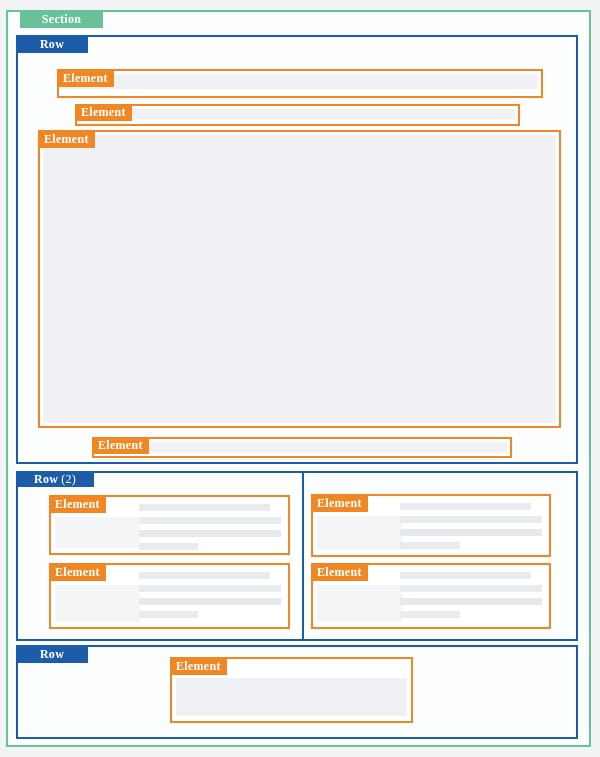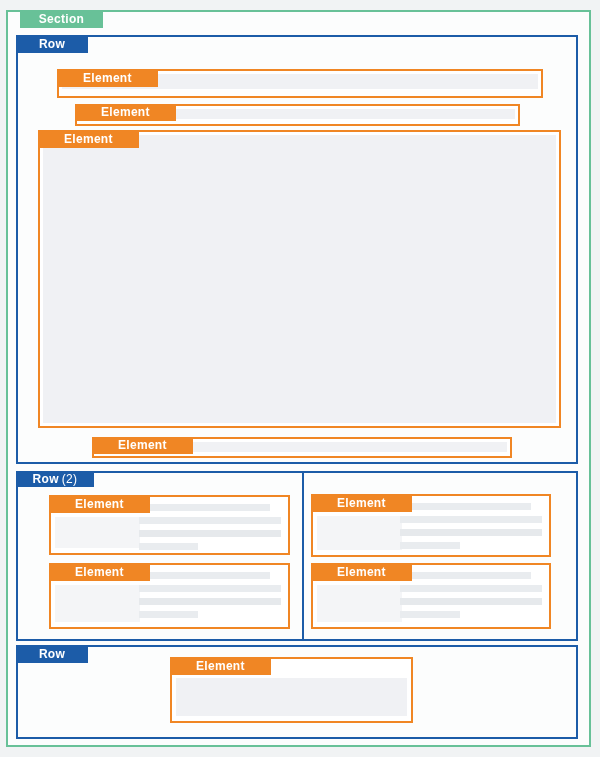--- a/index.html
+++ b/index.html
@@ -16,21 +16,21 @@
     --label-text:#ffffff;
   }
   *{box-sizing:border-box;margin:0;padding:0;}
   html,body{width:600px;height:757px;}
   body{
     font-family:"Liberation Sans", sans-serif;
     background:var(--page-bg);
     position:relative;
     overflow:hidden;
   }
-  #screen{position:absolute;inset:0;}
+  #screen{position:absolute;inset:0;font-family:Liberation Serif, serif;}
 
   .section-box{
     position:absolute;left:6px;top:10px;width:585px;height:737px;
     border:2px solid var(--section-green);
     background:var(--section-bg);
   }
   .card{
     position:absolute;left:22px;top:57px;width:550px;height:673px;
     border:2px solid var(--card-border);
     border-radius:10px;
@@ -62,21 +62,21 @@
 
   .element-box{
     position:absolute;
     border:2px solid var(--element-orange);
     background:#ffffff;
     z-index:3;
   }
   .el-tab{
     position:absolute;left:-2px;top:-2px;
     height:18px;line-height:18px;
-    padding:0 26px;
+    padding:0 6px;
     background:var(--element-orange);
     color:var(--label-text);
     font-size:12px;font-weight:bold;letter-spacing:.3px;
     white-space:nowrap;
     z-index:4;
   }
   .fill{position:absolute;background:var(--placeholder-fill);}
   .fill-full{left:3px;right:3px;top:3px;bottom:3px;}
   .fill-bar-a{left:3px;right:3px;top:3px;bottom:7px;}
   .fill-bar-b{left:3px;right:3px;top:3px;bottom:5px;}

